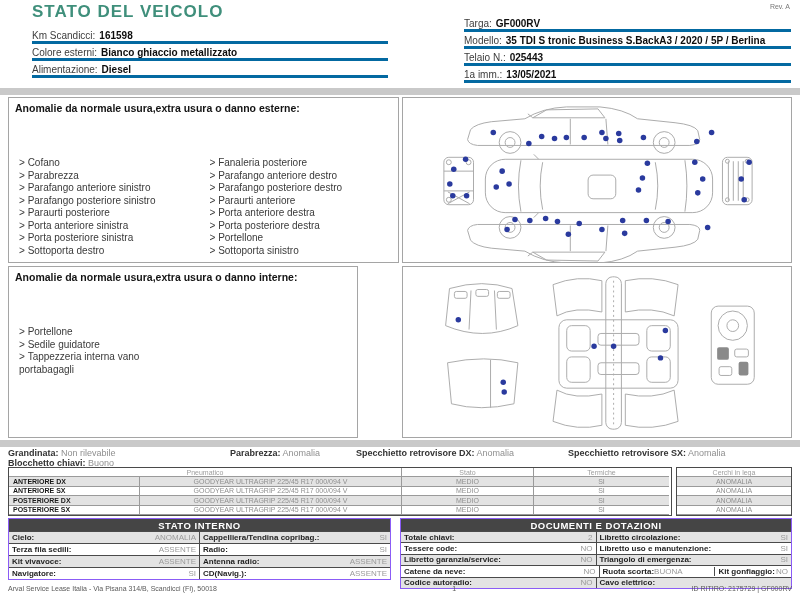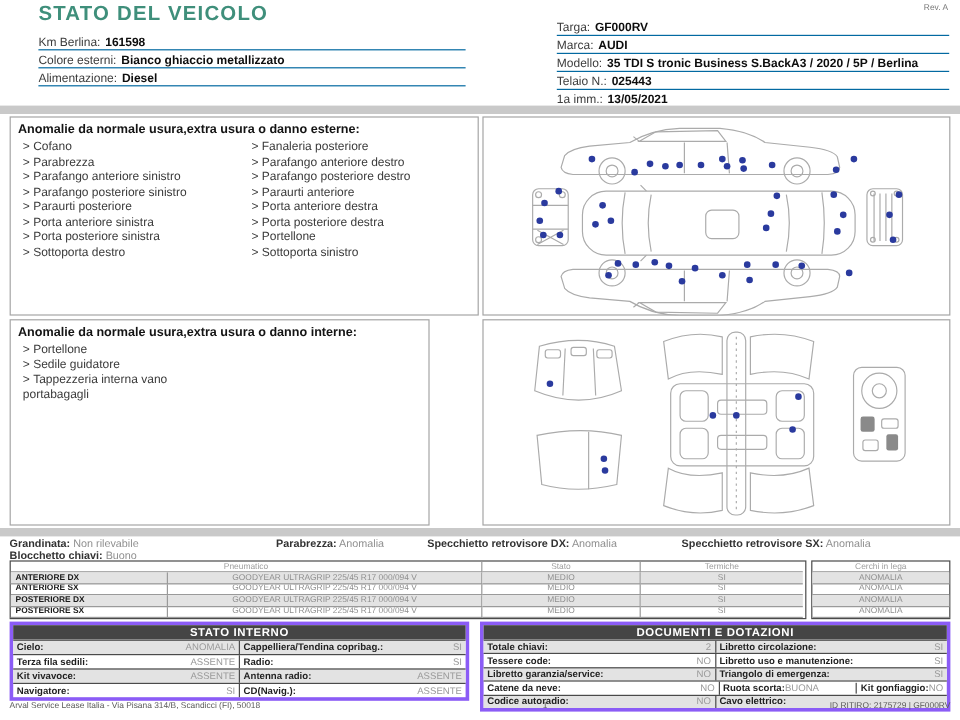--- a/index.html
+++ b/index.html
@@ -8,38 +8,38 @@
     background:#ffffff; overflow:hidden;
     font-family:"Liberation Sans", sans-serif; color:#222;
   }
   .abs { position:absolute; }
 
   
   #page-title { left:32px; top:2px; font-size:17px; font-weight:bold; letter-spacing:1px; color:#3f8f7b; }
   #rev-label  { right:10px; top:3px; font-size:7px; color:#777; }
   .info-block .info-row {
     display:flex; align-items:flex-end; height:14px;
-    border-bottom:1px solid #0369a1; font-size:10px; line-height:11px; white-space:nowrap; overflow:hidden;
+    border-bottom:3px solid #0369a1; font-size:10px; line-height:11px; white-space:nowrap; overflow:hidden;
   }
   .info-lbl { color:#3c3c3c; margin-right:4px; }
   .info-val { font-weight:bold; color:#0d0d0d; }
   #info-left  { left:32px;  top:27px; width:356px; }
   #info-right { left:464px; top:15px; width:327px; }
 
   
   .band { left:0; width:800px; height:7px; background:#c9c9c9; }
 
   
   .box { position:absolute; border:1px solid #a5a5a5; background:#fff; box-sizing:border-box; }
   #ext-anom { left:8px;  top:97px;  width:391px; height:166px; }
   #int-anom { left:8px;  top:266px; width:350px; height:172px; }
   #ext-diag { left:402px; top:97px;  width:390px; height:166px; }
   #int-diag { left:402px; top:266px; width:390px; height:172px; }
   .box-title { font-size:10.5px; font-weight:bold; color:#141414; padding:4px 6px 3px 6px; }
-  .anom-cols { display:flex; padding:0 4px; }
+  .anom-cols { display:flex; padding:0 4px;margin-top:40px; }
   .anom-col  { width:50%; }
   .anom-item { font-size:10px; color:#3a3a3a; line-height:12.5px; padding-left:6px; }
   .anom-item::before { content:">\00a0 "; color:#3a3a3a; }
   .diag-svg { display:block; margin:2px auto 0 auto; }
   .diag-svg path, .diag-svg rect, .diag-svg circle, .diag-svg line { fill:none; stroke:#ababab; stroke-width:1; }
   .diag-svg .dark { fill:#8a8a8a; stroke:none; }
 
   
   #summary { left:8px; top:448px; width:784px; height:24px; font-size:9px; }
   .sum-item { position:absolute; white-space:nowrap; }
@@ -62,21 +62,21 @@
              display:flex; align-items:center; justify-content:center; overflow:hidden; white-space:nowrap; }
   .tg-main .tg-cell:nth-child(4n+3), .tg-cerchi .tg-cell { border-right:none; }
   .tg-head { color:#9e9e9e; }
   .tg-span2 { grid-column:1 / 3; }
   .tg-pos  { justify-content:flex-start; padding-left:4px; font-weight:bold; color:#1a1a1a; }
   .tg-spec { color:#8f8f8f; }
   .tg-mid  { color:#8f8f8f; }
   .shade   { background:#e3e3e3; }
 
   
-  .bt { position:absolute; border:3px solid #8b5cf6; box-sizing:border-box; font-size:8px; background:#fff; }
+  .bt { position:absolute; border:1px solid #8b5cf6; box-sizing:border-box; font-size:8px; background:#fff; }
   #stato-interno { left:8px;   top:518px; width:383px; }
   #documenti     { left:400px; top:518px; width:392px; }
   .bt-title { height:12px; background:#454545; color:#fff; font-weight:bold; font-size:9.5px;
               display:flex; align-items:center; justify-content:center; letter-spacing:0.5px; }
   .bt-row { display:flex; height:11px; border-top:1px solid #4a4a4a; }
   #documenti .bt-row { height:10.4px; }
   .bt-half { flex:1; display:flex; justify-content:space-between; align-items:center; padding:0 3px; overflow:hidden; white-space:nowrap;gap:29px; }
   .bt-half + .bt-half { border-left:1px solid #4a4a4a; }
   .bt-lbl { font-weight:bold; color:#1f1f1f; }
   .bt-val { color:#9a9a9a; }
@@ -90,41 +90,37 @@
 </head>
 <body>
 
 <div id="page">
 
   <div id="page-title" class="abs" style="color: rgb(63, 143, 123);">STATO DEL VEICOLO</div>
   <div id="rev-label" class="abs">Rev. A</div>
 
   <div id="info-left" class="abs info-block">
     <div class="info-row">
-      <span class="info-lbl">Km Berlina:</span>
+      <span class="info-lbl">Km Scandicci:</span>
       <span class="info-val">161598</span>
     </div>
     <div class="info-row">
       <span class="info-lbl">Colore esterni:</span>
       <span class="info-val">Bianco ghiaccio metallizzato</span>
     </div>
     <div class="info-row">
       <span class="info-lbl">Alimentazione:</span>
       <span class="info-val">Diesel</span>
     </div>
   </div>
 
   <div id="info-right" class="abs info-block">
     <div class="info-row">
       <span class="info-lbl">Targa:</span>
       <span class="info-val">GF000RV</span>
-    </div>
-    <div class="info-row">
-      <span class="info-lbl">Marca:</span>
-      <span class="info-val">AUDI</span>
     </div>
     <div class="info-row">
       <span class="info-lbl">Modello:</span>
       <span class="info-val">35 TDI S tronic Business S.BackA3 / 2020 / 5P / Berlina</span>
     </div>
     <div class="info-row">
       <span class="info-lbl">Telaio N.:</span>
       <span class="info-val">025443</span>
     </div>
     <div class="info-row">

